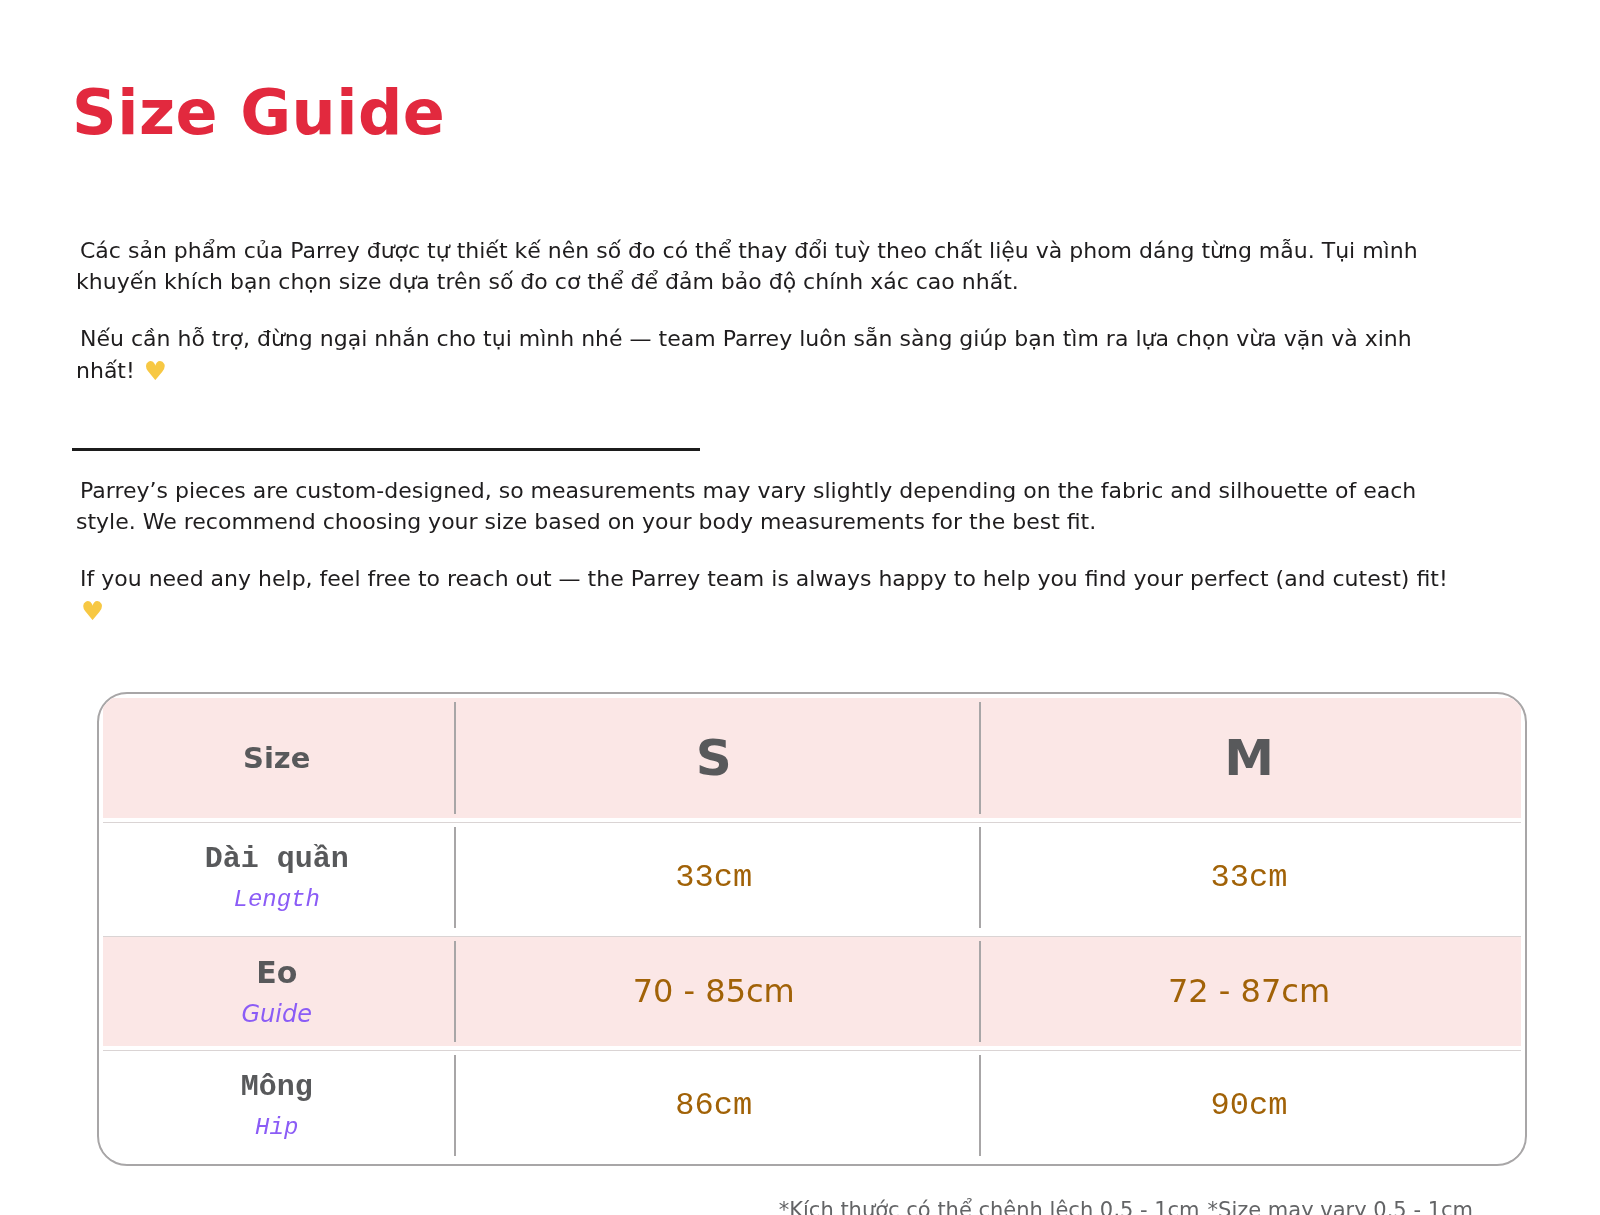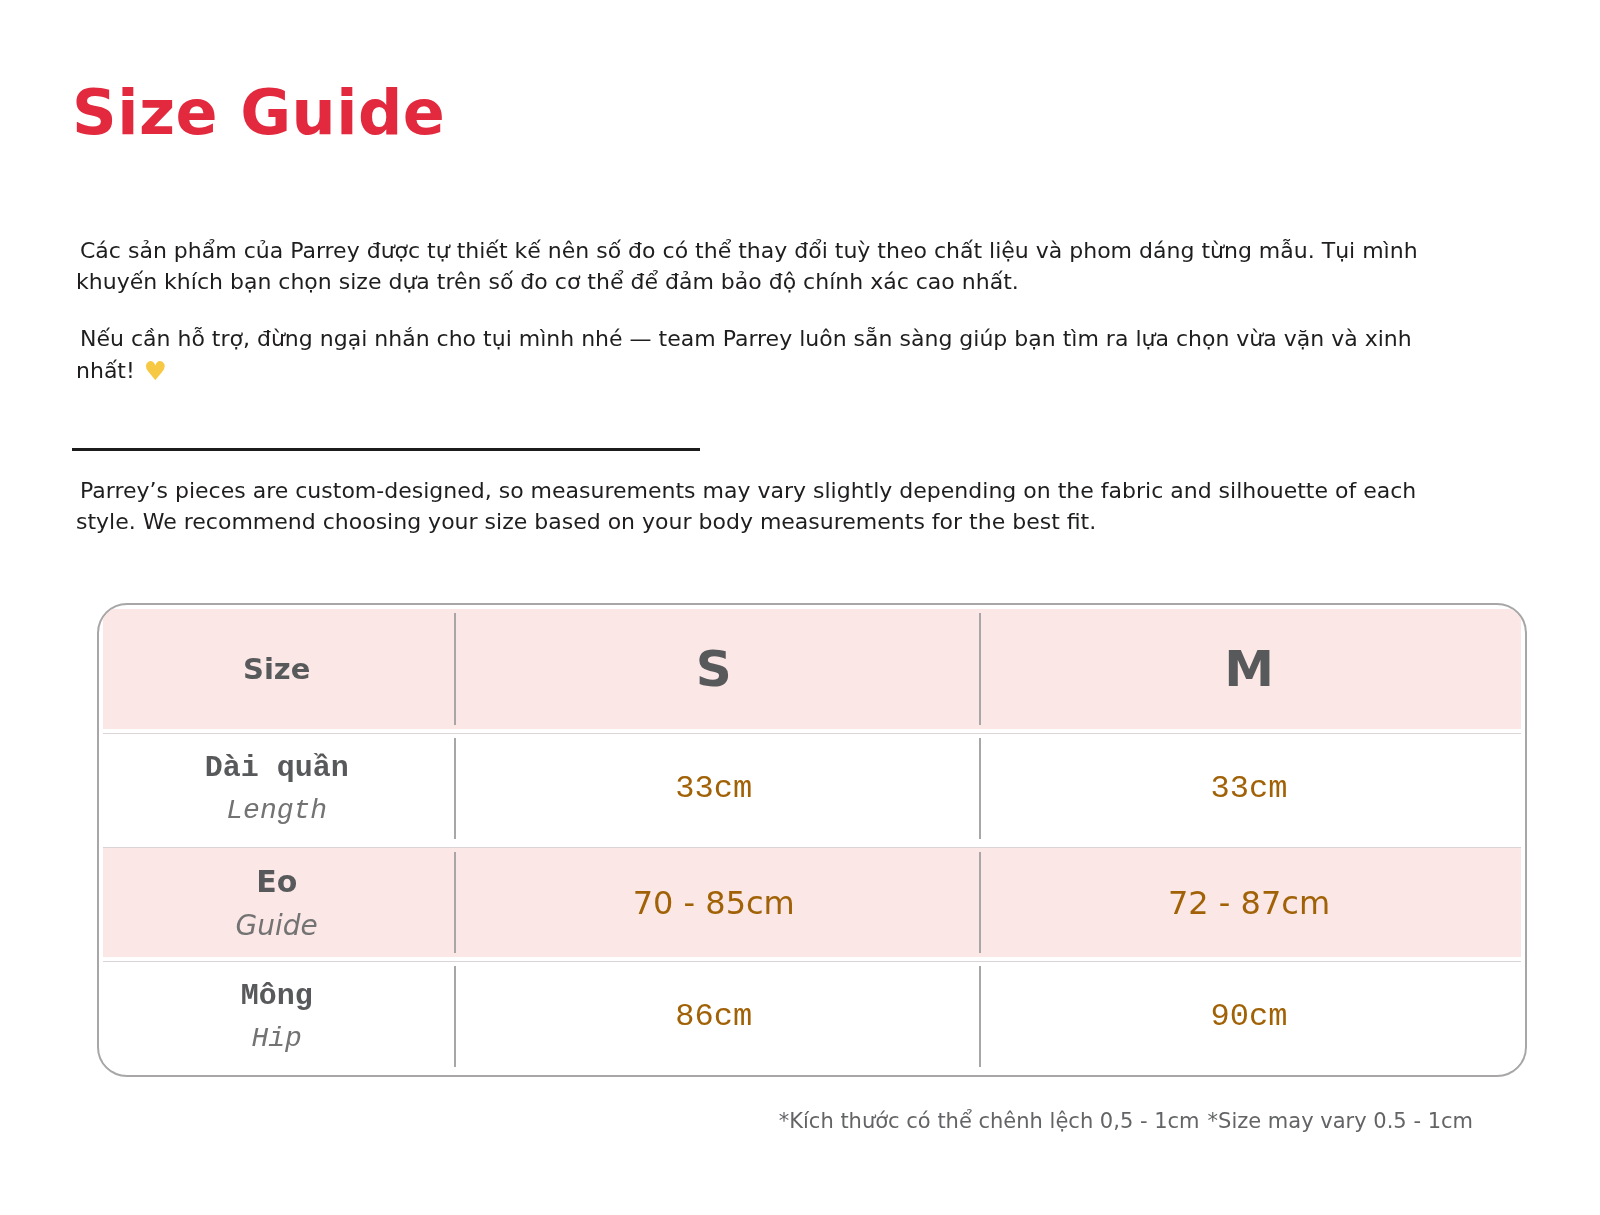--- a/index.html
+++ b/index.html
@@ -62,21 +62,21 @@
     justify-content: center;
     flex-direction: column;
   }
   .tr > .th:nth-child(2), .tr > .th:nth-child(3),
   .tr > .td:nth-child(2), .tr > .td:nth-child(3) {
     border-left: 2px solid #A8A6A7;
   }
   .th-size { font-size: 29px; font-weight: 700; color: #58595B; }
   .th-big  { font-size: 50px; font-weight: 700; color: #58595B; }
   .label-vi { font-size: 30px; font-weight: 700; color: #58595B; }
-  .label-en { font-size: 28px; font-style: italic; color: #737373; margin-top: 6px; }
+  .label-en { font-size: 24px; font-style: italic; color: #8b5cf6; margin-top: 6px; }
   .value    { font-size: 32px; color: #a16207; }
 
   .footnotes {
     width: 1430px;
     margin: 28px 0 0 25px;
     padding: 0 50px 0 28px;
     display: flex;
     justify-content: flex-end;
     font-size: 21px;
     color: #636466;
@@ -90,20 +90,21 @@
   <h1 class="title">Size Guide</h1>
 
   <p class="para p-vi-1"><span>Các sản phẩm của Parrey được tự thiết kế nên số đo có thể thay đổi tuỳ theo chất liệu và phom dáng từng mẫu. Tụi mình khuyến khích bạn chọn size dựa trên số đo cơ thể để đảm bảo độ chính xác cao nhất.</span></p>
 
   <p class="para p-vi-2"><span>Nếu cần hỗ trợ, đừng ngại nhắn cho tụi mình nhé — team Parrey luôn sẵn sàng giúp bạn tìm ra lựa chọn vừa vặn và xinh nhất!</span><span class="heart">♥</span></p>
 
   <hr class="divider">
 
   <p class="para p-en-1"><span>Parrey’s pieces are custom-designed, so measurements may vary slightly depending on the fabric and silhouette of each style. We recommend choosing your size based on your body measurements for the best fit.</span></p>
 
+  <p class="para p-en-2"><span>If you need any help, feel free to reach out — the Parrey team is always happy to help you find your perfect (and cutest) fit!</span><span class="heart">♥</span></p>
 
   <div class="size-table">
 
     <div class="tr header-row pink">
       <div class="th th-size">Size</div>
       <div class="th th-big">S</div>
       <div class="th th-big">M</div>
     </div>
 
     <div class="tr body-row white">

